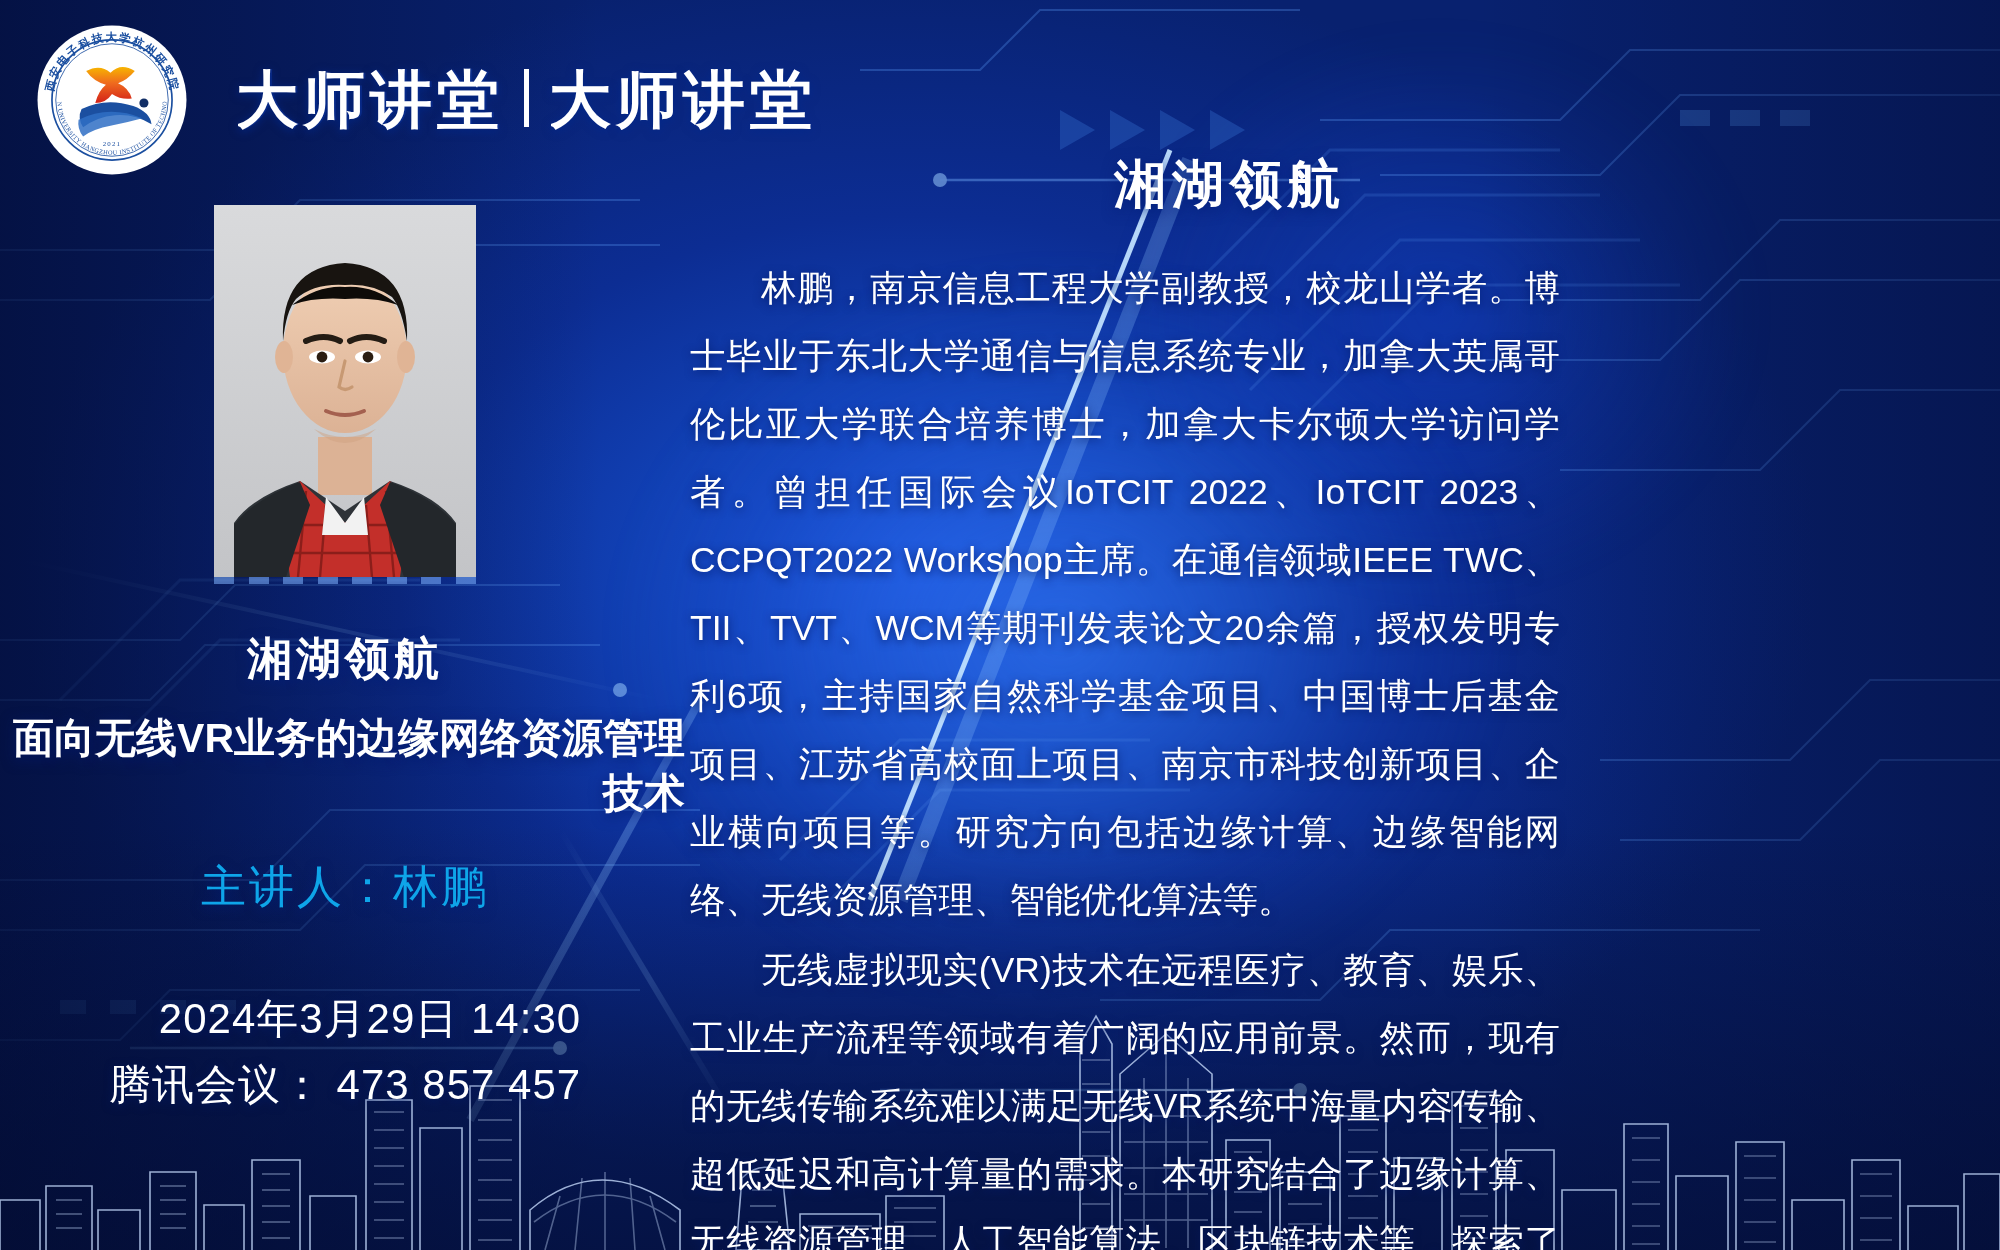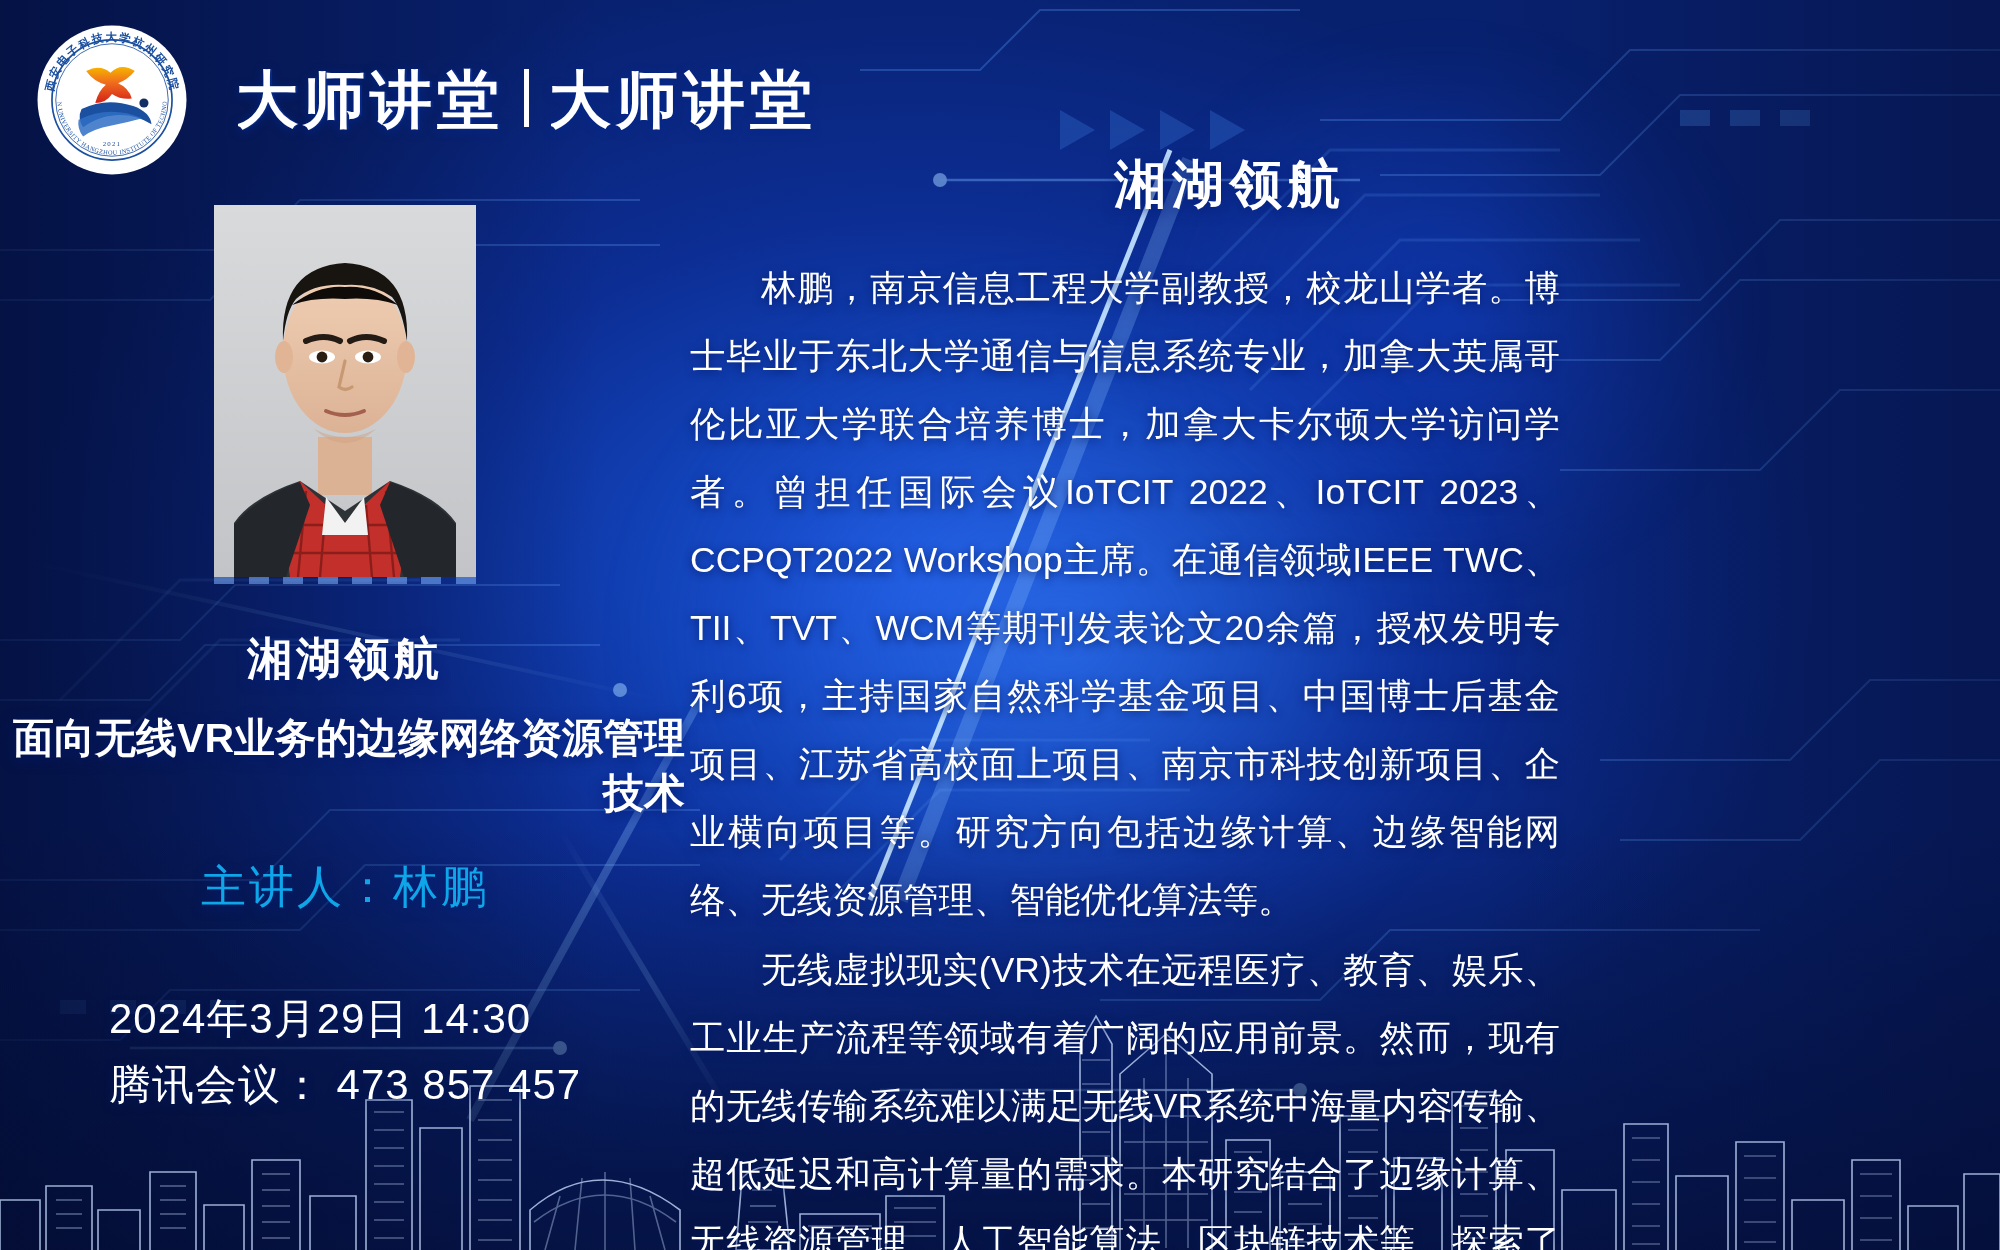--- a/index.html
+++ b/index.html
@@ -96,21 +96,21 @@
   .topic-title {
     margin-top:22px; width:680px; text-align:right;
     font-size:41px; font-weight:bold; color:#ffffff; letter-spacing:0px;
     text-shadow:0 3px 14px rgba(0,25,110,.9);
   }
   .speaker-line {
     margin-top:36px;
     font-size:45px; font-weight:normal; color:#0ea5e9; letter-spacing:3px;
     text-shadow:0 3px 12px rgba(0,30,120,.85);
   }
-  .meeting-info { margin-top:74px; text-align:left; }
+  .meeting-info { margin-top:74px; text-align:right; }
   .meeting-date {
     font-size:42px; color:#ffffff; letter-spacing:1px;
     text-shadow:0 2px 10px rgba(0,25,100,.9);
   }
   .meeting-id {
     margin-top:10px;
     font-size:42px; color:#ffffff; letter-spacing:1px;
     text-shadow:0 2px 10px rgba(0,25,100,.9);
   }
 

